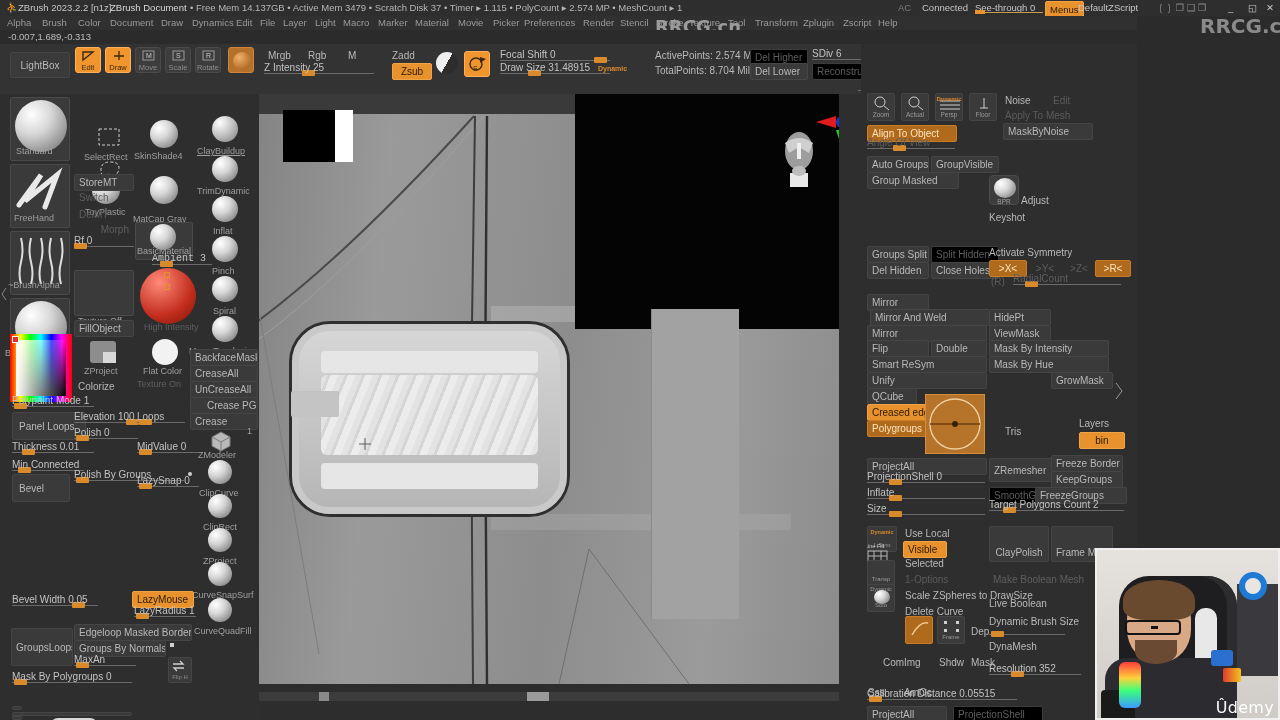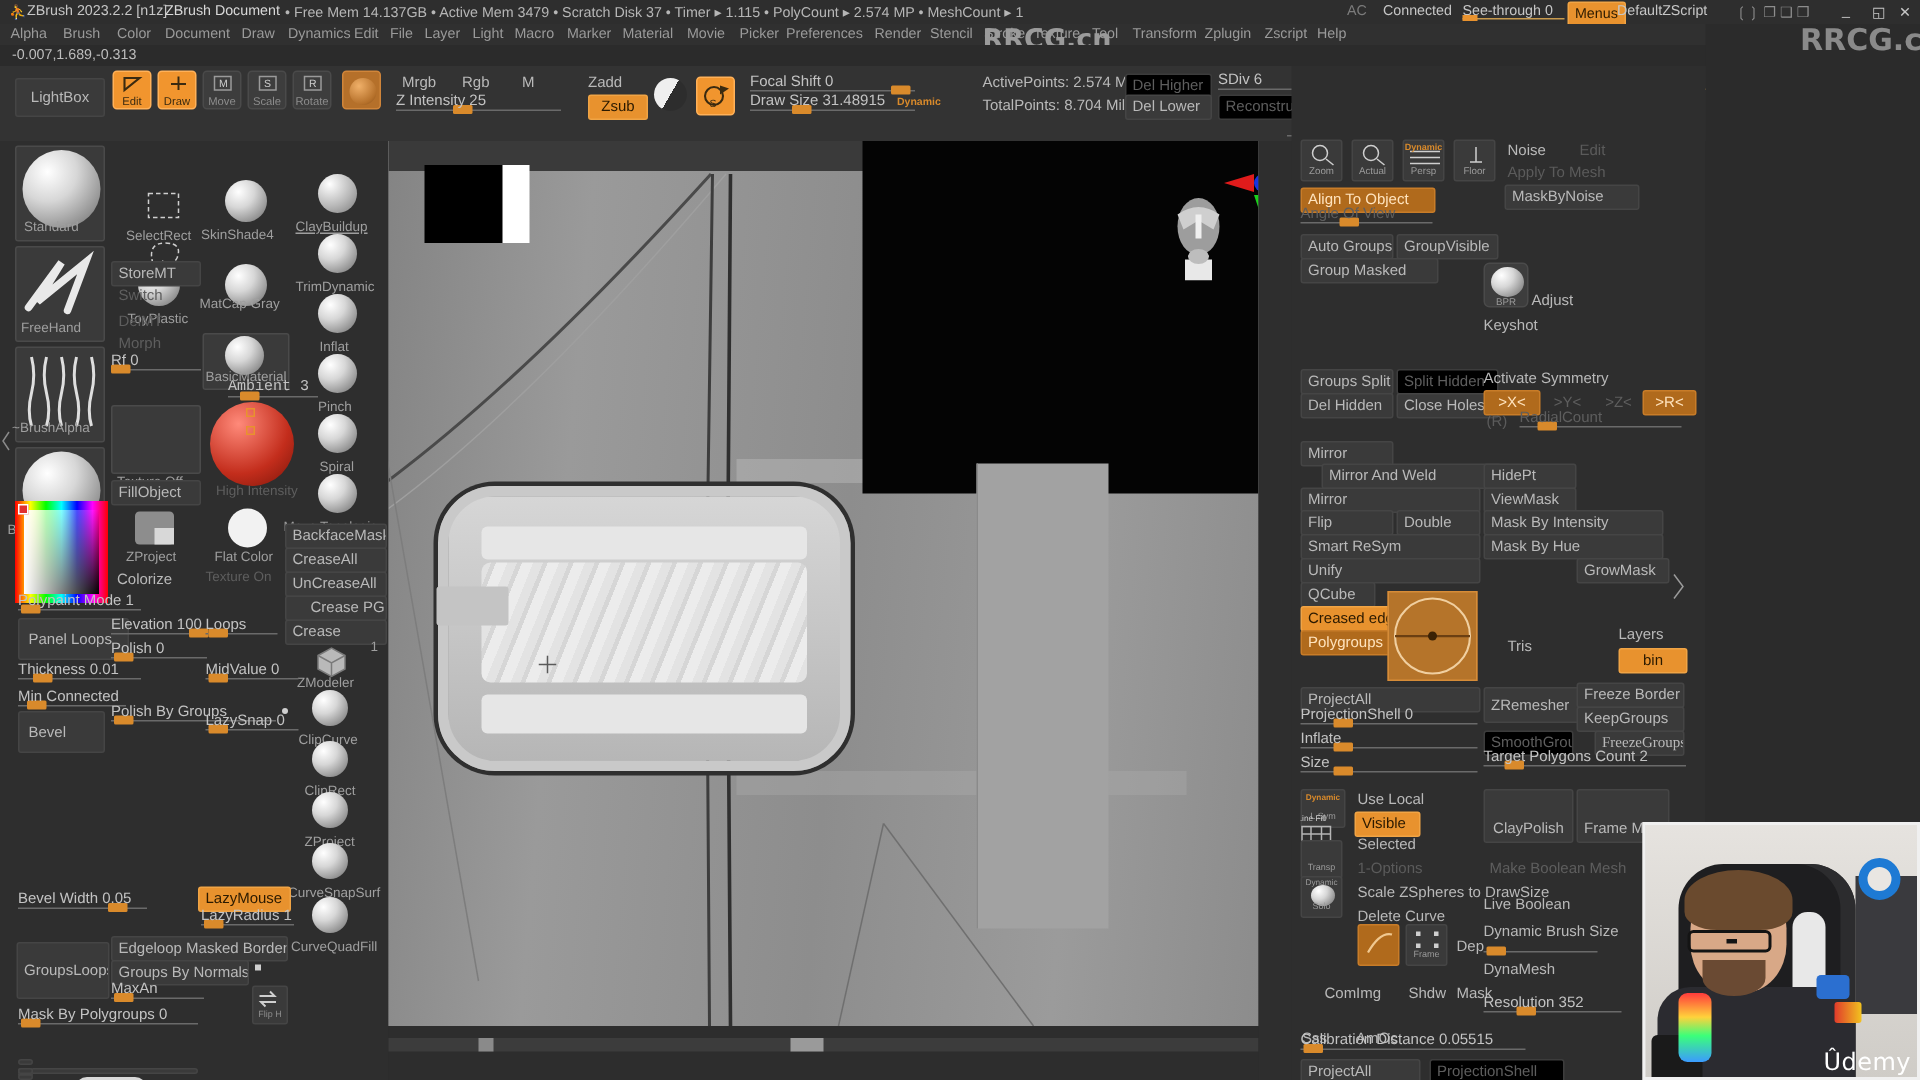--- a/index.html
+++ b/index.html
@@ -287,21 +287,21 @@
     <div class="thcap" style="left:82px;top:88px;">SelectLasso</div>
     <svg width="28" height="22" style="position:absolute;left:96px;top:64px">
         <path d="M6 18 q-4 -14 8 -14 q12 0 8 10 q-3 6 -10 2" fill="none" stroke="#cfcfcf" stroke-dasharray="3 2"></path>
       </svg>
 
     <div class="sphere" style="left:150px;top:26px;width:28px;height:28px;"></div>
     <div class="thcap" style="left:134px;top:57px;">SkinShade4</div>
     <div class="sphere" style="left:92px;top:82px;width:28px;height:28px;"></div>
     <div class="thcap" style="left:85px;top:113px;">ToyPlastic</div>
     <div class="sphere" style="left:150px;top:82px;width:28px;height:28px;"></div>
-    <div class="thcap" style="left:133px;top:103px;">MatCap Gray</div>
+    <div class="thcap" style="left:133px;top:120px;">MatCap Gray</div>
     <div class="thumb" style="left:135px;top:128px;width:58px;height:38px;"></div>
     <div class="sphere" style="left:150px;top:130px;width:26px;height:26px;"></div>
     <div class="thcap" style="left:137px;top:152px;">BasicMaterial</div>
 
     <div class="sphere" style="left:212px;top:22px;width:26px;height:26px;
        background:radial-gradient(circle at 30% 26%, #ffffff, #b9b9b9 55%, #7a7a7a);"></div>
     <div class="thcap" style="left:197px;top:52px;text-decoration:underline;">ClayBuildup</div>
     <div class="sphere" style="left:212px;top:62px;width:26px;height:26px;"></div>
     <div class="thcap" style="left:197px;top:92px;">TrimDynamic</div>
     <div class="sphere" style="left:212px;top:102px;width:26px;height:26px;"></div>
@@ -311,21 +311,21 @@
     <div class="sphere" style="left:212px;top:182px;width:26px;height:26px;"></div>
     <div class="thcap" style="left:213px;top:212px;">Spiral</div>
     <div class="sphere" style="left:212px;top:222px;width:26px;height:26px;"></div>
     <div class="thcap" style="left:189px;top:252px;">Move Topologic</div>
     <div class="sphere" style="left:212px;top:260px;width:26px;height:26px;"></div>
     <div class="thcap" style="left:199px;top:290px;">MaskLasso</div>
 
     <div class="btn" style="position:absolute;left:74px;top:80px;width:60px;">StoreMT</div>
     <div class="btn dim flat" style="position:absolute;left:74px;top:95px;width:60px;">Switch</div>
     <div class="btn dim flat" style="position:absolute;left:74px;top:112px;width:60px;">DelMT</div>
-    <div class="btn dim flat" style="position:absolute;left:74px;top:127px;width:60px;">Morph</div>
+    <div class="btn dim flat" style="position:absolute;left:74px;top:127px;width:60px;text-align:right;">Morph</div>
     <div class="slider" style="left:74px;top:142px;width:60px;">
       <div class="track"></div>
         <div class="knob" style="left:0px;"></div>
       <span class="txt">Rf 0</span>
     </div>
     <div class="slider" style="left:152px;top:160px;width:60px;font-family:Liberation Mono, monospace;">
       <div class="track"></div>
         <div class="knob" style="left:8px;"></div>
       <span class="txt">Ambient 3</span>
     </div>
@@ -611,21 +611,21 @@
     <div class="btn dim flat" style="position:absolute;left:202px;top:216px;width:32px;text-align:center;">&gt;Z&lt;</div>
     <div class="btn on2" style="position:absolute;left:234px;top:216px;width:36px;text-align:center;">&gt;R&lt;</div>
     <span class="lbl dim" style="position:absolute;left:130px;top:232px;">(R)</span>
     <div class="slider" style="left:152px;top:230px;width:108px;">
       <div class="track"></div>
         <div class="knob" style="left:12px;"></div>
       <span class="txt dim" style="color:#5e5e5e;">RadialCount</span>
     </div>
 
     <div class="btn" style="position:absolute;left:6px;top:250px;width:62px;">Mirror</div>
-    <div class="btn" style="position:absolute;left:20px;top:265px;width:120px;">Mirror And Weld</div>
+    <div class="btn" style="position:absolute;left:9px;top:265px;width:120px;">Mirror And Weld</div>
     <div class="btn" style="position:absolute;left:6px;top:281px;width:120px;">Mirror</div>
     <div class="btn" style="position:absolute;left:6px;top:296px;width:62px;">Flip</div>
     <div class="btn" style="position:absolute;left:70px;top:296px;width:56px;">Double</div>
     <div class="btn" style="position:absolute;left:6px;top:312px;width:120px;">Smart ReSym</div>
     <div class="btn" style="position:absolute;left:128px;top:265px;width:62px;">HidePt</div>
     <div class="btn" style="position:absolute;left:128px;top:281px;width:62px;">ViewMask</div>
     <div class="btn" style="position:absolute;left:128px;top:296px;width:120px;">Mask By Intensity</div>
     <div class="btn" style="position:absolute;left:128px;top:312px;width:120px;">Mask By Hue</div>
 
     <div class="btn" style="position:absolute;left:6px;top:328px;width:120px;">Unify</div>
@@ -658,21 +658,21 @@
     </div>
     <div class="slider" style="left:6px;top:460px;width:118px;">
       <div class="track"></div>
         <div class="knob" style="left:22px;"></div>
       <span class="txt">Size</span>
     </div>
     <div class="btn" style="position:absolute;left:128px;top:414px;width:70px;height:24px;line-height:22px;">ZRemesher</div>
     <div class="btn" style="position:absolute;left:190px;top:411px;width:72px;">Freeze Border</div>
     <div class="btn" style="position:absolute;left:190px;top:427px;width:72px;">KeepGroups</div>
     <div class="btn dim" style="position:absolute;left:128px;top:443px;width:60px;">SmoothGroups</div>
-    <div class="btn" style="position:absolute;left:202px;top:443px;width:60px;font-family:Liberation Serif, serif;">FreezeGroups</div>
+    <div class="btn" style="position:absolute;left:174px;top:443px;width:92px;">FreezeGroups</div>
     <div class="slider" style="left:128px;top:456px;width:135px;">
       <div class="track"></div>
         <div class="knob" style="left:14px;"></div>
       <span class="txt">Target Polygons Count 2</span>
     </div>
 
     <div class="btn" style="position:absolute;left:6px;top:482px;width:30px;height:26px;">
       <span style="position:absolute;top:-1px;left:0;right:0;text-align:center;font-size:5.5px;color:#d98a2b;font-weight:bold;">Dynamic</span>
       <span style="position:absolute;bottom:-1px;left:0;right:0;text-align:center;font-size:6px;color:#9a9a9a;">L.Sym</span>
     </div>

